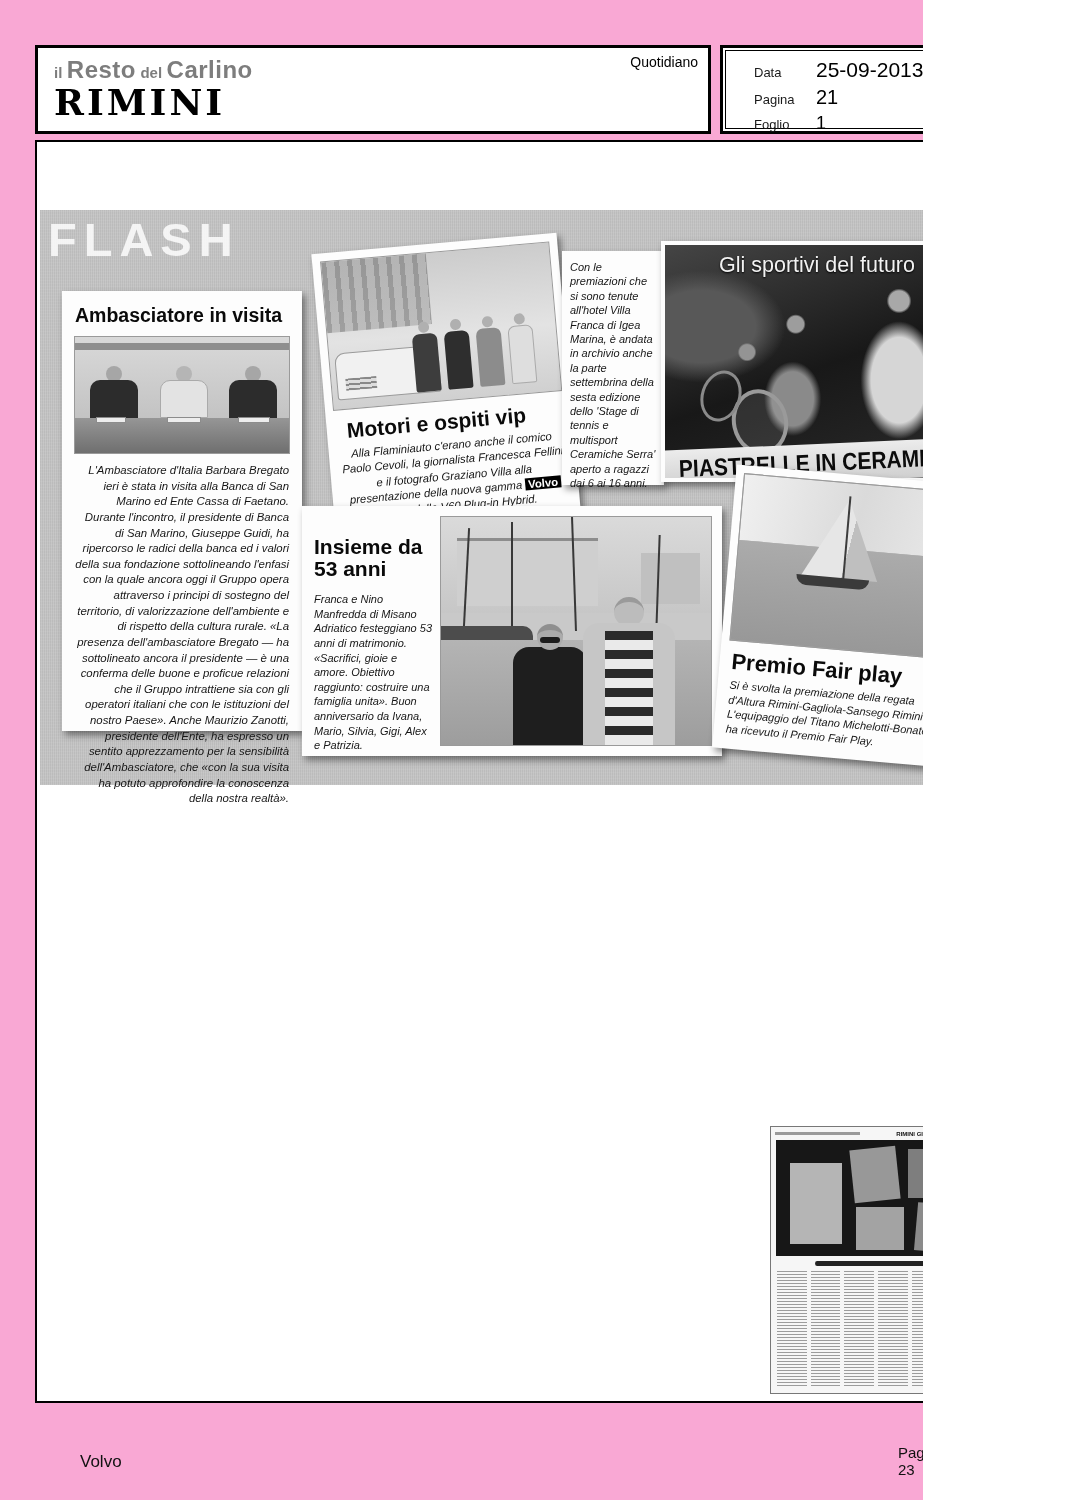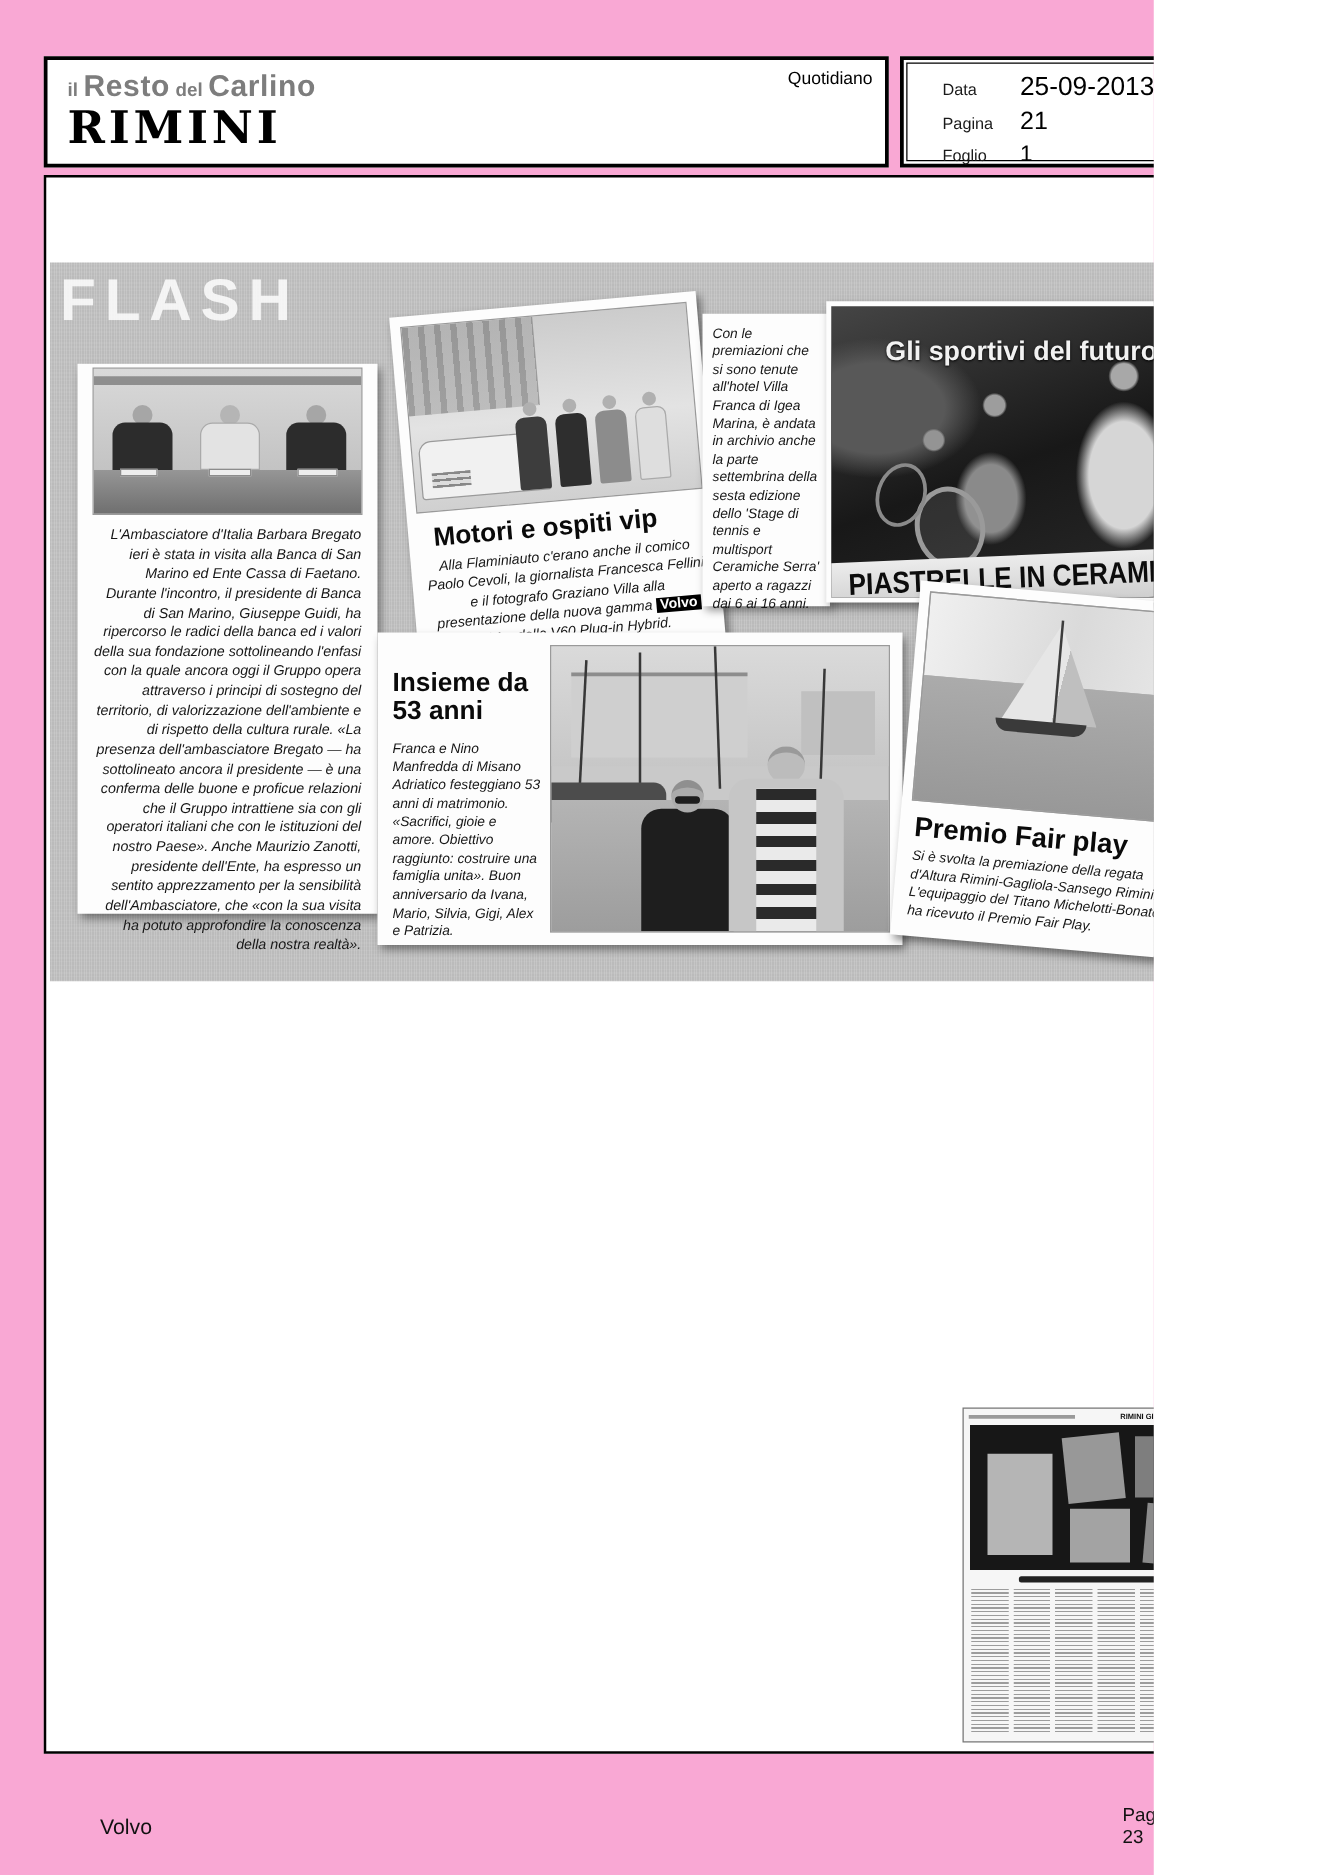--- a/index.html
+++ b/index.html
@@ -88,22 +88,22 @@
   .sportivi-photo { position:relative; width:100%; height:100%; overflow:hidden;
     background:
       radial-gradient(62px 95px at 77% 58%, #d6d6d6 0 45%, rgba(0,0,0,0) 62%),
       radial-gradient(20px 20px at 77% 24%, #a8a8a8 0 50%, rgba(0,0,0,0) 62%),
       radial-gradient(16px 16px at 43% 34%, #9d9d9d 0 50%, rgba(0,0,0,0) 62%),
       radial-gradient(15px 15px at 27% 46%, #949494 0 50%, rgba(0,0,0,0) 62%),
       radial-gradient(46px 60px at 42% 66%, #8a8a8a 0 45%, rgba(0,0,0,0) 62%),
       radial-gradient(120px 80px at 12% 35%, #585858 0 45%, rgba(0,0,0,0) 70%),
       linear-gradient(160deg,#454545,#181818 52%,#2b2b2b);
   }
-  .sportivi-title { position:absolute; top:24px; left:0; right:0; text-align:center;
-    color:#f2f2f2; font-size:21.5px; font-weight:bold; text-shadow:0 1px 2px #000; }
+  .sportivi-title { position:absolute; top:8px; left:0; right:0; text-align:center;
+    color:#f2f2f2; font-size:21.5px; font-weight:normal; text-shadow:0 1px 2px #000; }
   .racket { position:absolute; left:22%; bottom:10%; width:56px; height:66px; border:4px solid #9a9a9a;
     border-radius:50%; transform:rotate(-12deg); background:rgba(190,190,190,.15); }
   .racket2 { position:absolute; left:12%; bottom:24%; width:40px; height:52px; border:3px solid #8a8a8a;
     border-radius:50%; transform:rotate(18deg); }
   .banner { position:absolute; bottom:-4px; left:-3%; width:106%; height:38px;
     background:linear-gradient(#ececec,#cfcfcf); transform:rotate(-2.5deg);
     display:flex; align-items:center; justify-content:center; overflow:hidden; }
   .banner-text { font-weight:bold; font-size:21px; letter-spacing:0px; color:#0c0c0c; transform:scaleY(1.15); white-space:nowrap; }
 
   
@@ -213,20 +213,21 @@
     </div>
   </div>
 
   <div class="main-box"></div>
 
   <div class="scan-area">
     <div class="flash-label">FLASH</div>
   </div>
 
   <div class="card amb-card">
+    <div class="headline amb-title">Ambasciatore in visita</div>
     <div class="photo-frame amb-photo">
       <div class="conf-wallbar"></div>
       <div class="person p-left">
           <div class="head"></div>
           <div class="torso"></div>
         </div>
       <div class="person p-mid">
           <div class="head"></div>
           <div class="torso"></div>
         </div>

